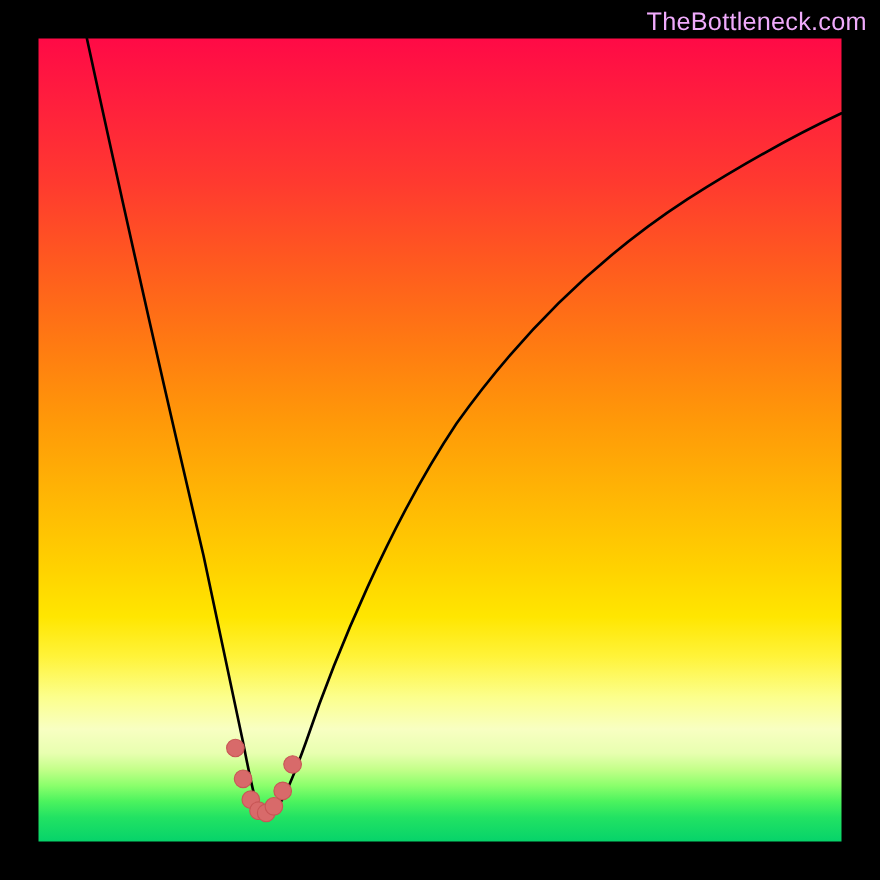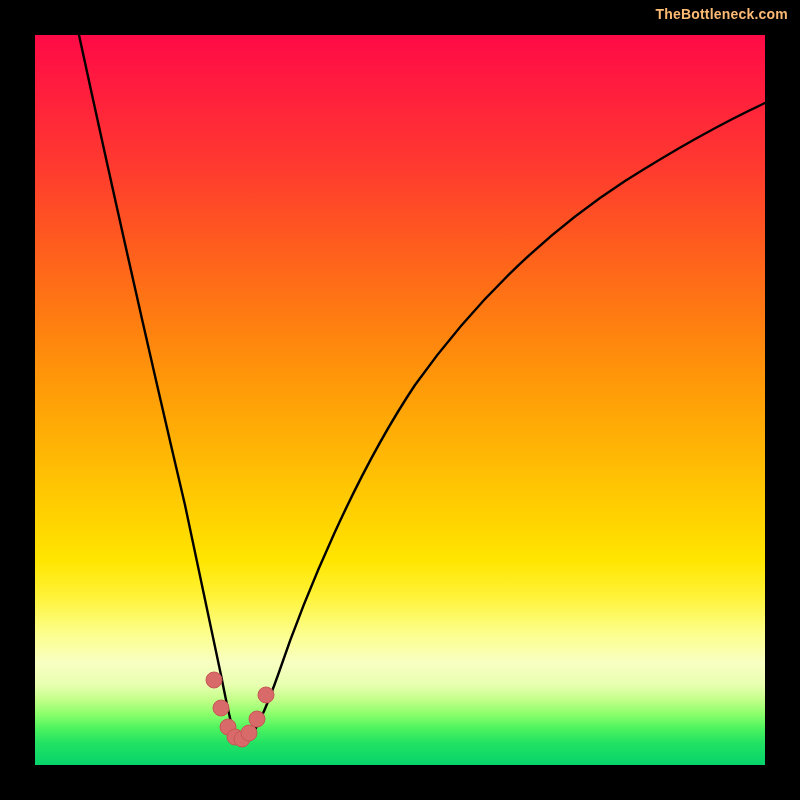--- a/index.html
+++ b/index.html
@@ -43,23 +43,23 @@
       #8cff6c 93%,
       #4cf35e 95%,
       #22e263 97%,
       #06d36a 100%
     );
   }
   .watermark {
     position: absolute;
     top: 6px;
     right: 12px;
-    color: #fdba74;
-    font-size: 14px;
-    font-weight: 700;
+    color: #f0abfc;
+    font-size: 23px;
+    font-weight: 400;
     letter-spacing: 0.2px;
   }
   svg.curve {
     position: absolute;
     left: 0;
     top: 0;
     width: 730px;
     height: 730px;
     overflow: visible;
   }

